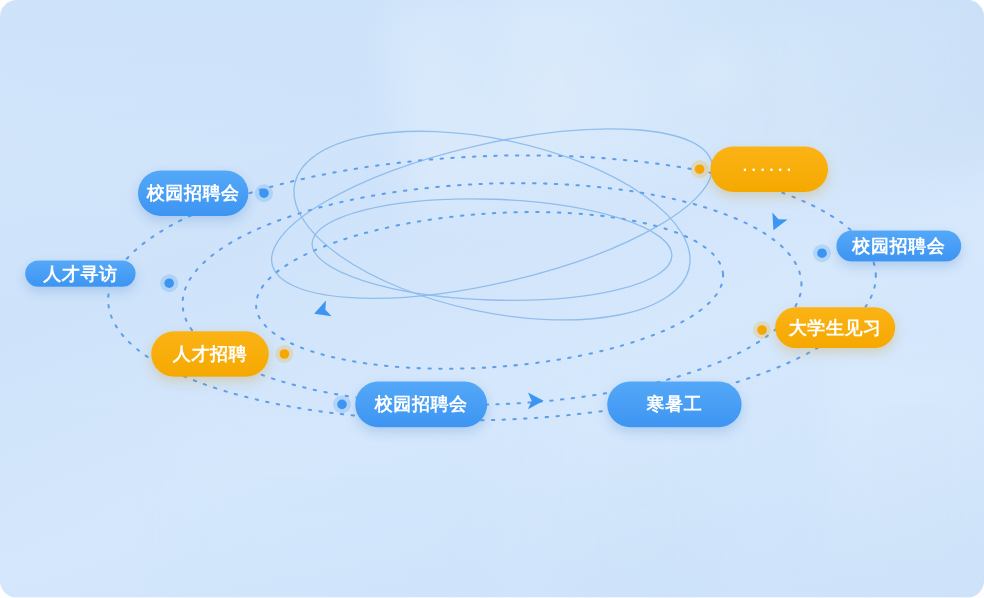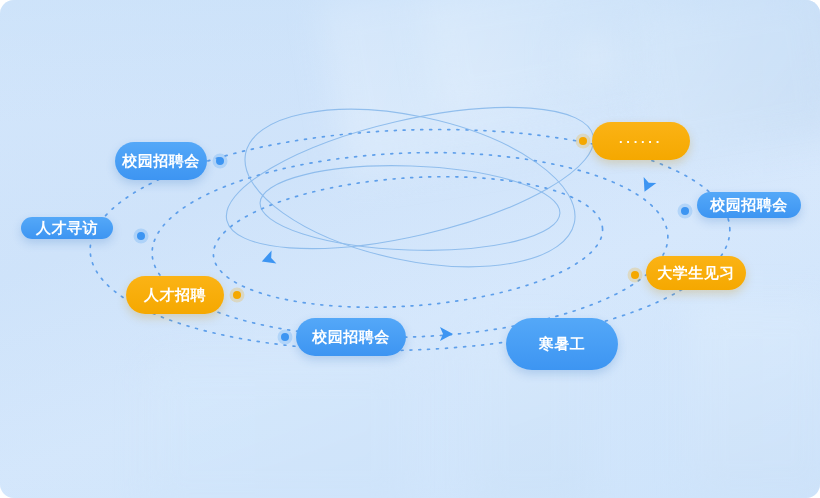--- a/index.html
+++ b/index.html
@@ -133,21 +133,21 @@
       </div>
       <div class="pill blue" style="left: 21px; top: 217px; width: 92px; height: 22px;">
         <span>人才寻访</span>
       </div>
       <div class="pill orange" style="left: 126px; top: 276px; width: 98px; height: 38px;">
         <span>人才招聘</span>
       </div>
       <div class="pill blue" style="left: 296px; top: 318px; width: 110px; height: 38px;">
         <span>校园招聘会</span>
       </div>
-      <div class="pill blue" style="left: 506px; top: 318px; width: 112px; height: 52px;">
+      <div class="pill blue" style="left: 506px; top: 318px; width: 112px; height: 38px;">
         <span>寒暑工</span>
       </div>
       <div class="pill orange" style="left: 646px; top: 256px; width: 100px; height: 34px;">
         <span>大学生见习</span>
       </div>
       <div class="pill blue" style="left: 697px; top: 192px; width: 104px; height: 26px;">
         <span>校园招聘会</span>
       </div>
       <div class="pill orange dots" style="left: 592px; top: 122px; width: 98px; height: 38px;">
         <span>······</span>

